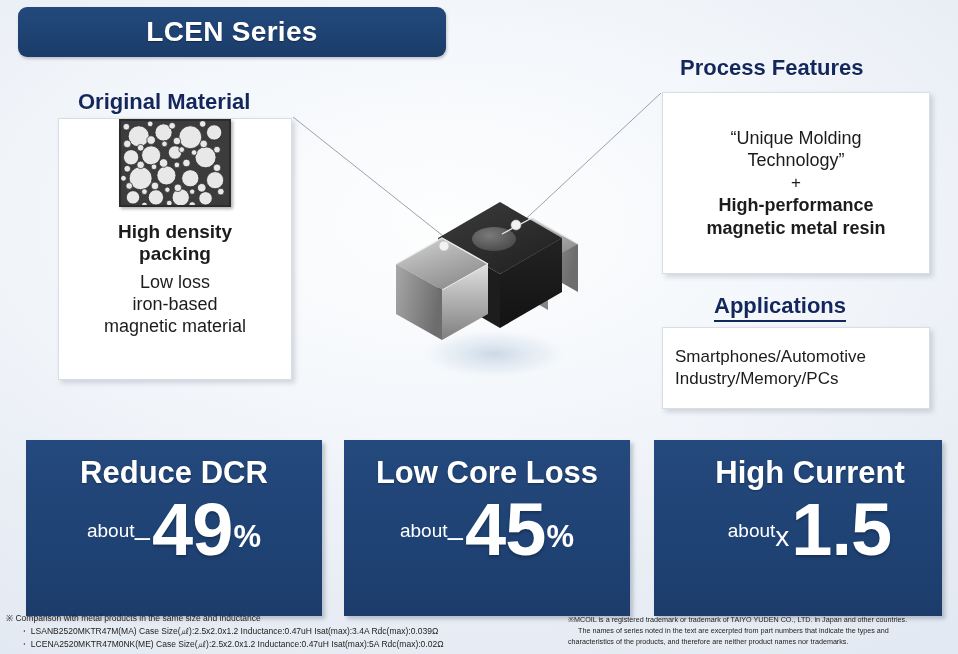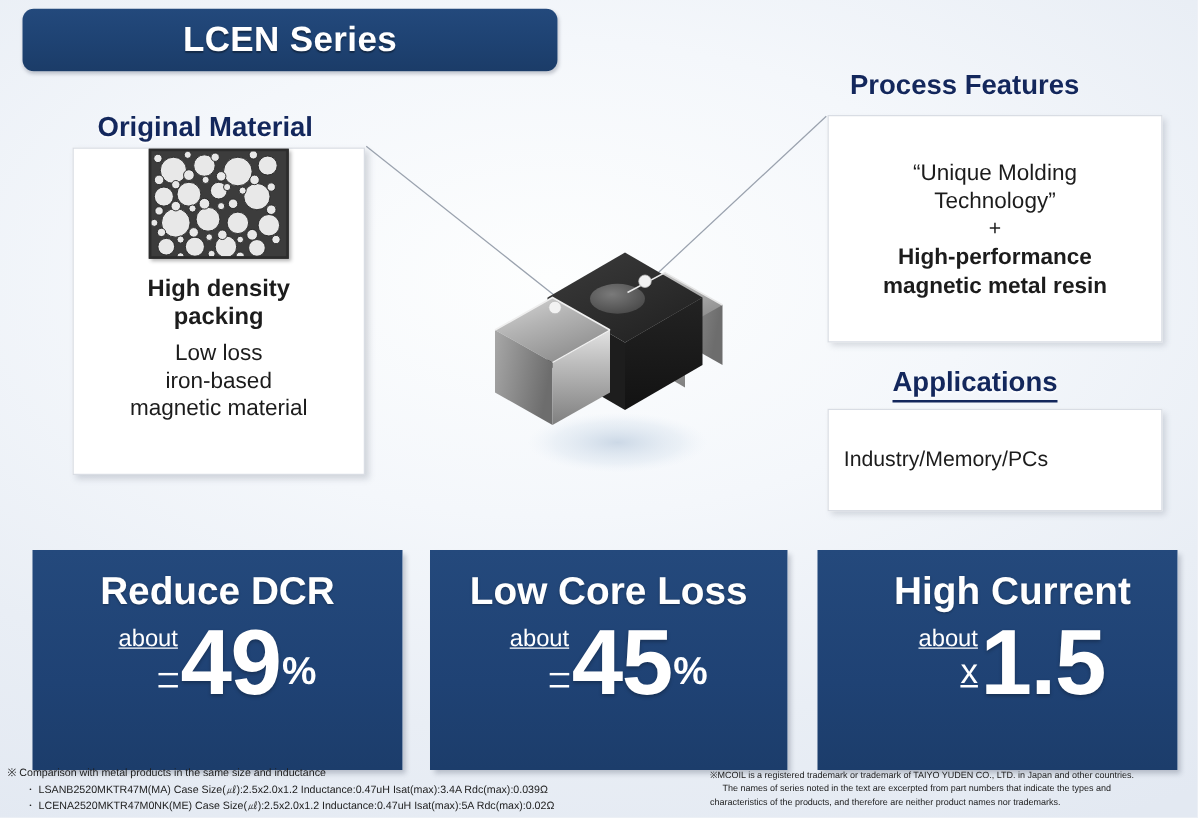--- a/index.html
+++ b/index.html
@@ -183,26 +183,25 @@
   .stat-value-row {
     display: flex;
     align-items: flex-end;
     justify-content: center;
     margin-top: 4px;
     width: 100%;
   }
 
   .stat-prefix {
     display: flex;
-    flex-direction: column;
-    align-items: flex-end;
+    flex-direction: row;
+    align-items: flex-start;
     color: #ffffff;
     margin-right: 2px;
     padding-bottom: 14px;
-    text-decoration: underline;
   }
   .stat-prefix .about {
     font-size: 19px;
     line-height: 1;
   }
   .stat-prefix .op {
     font-size: 28px;
     line-height: 1;
     margin-top: 2px;
     font-weight: normal;
@@ -328,20 +327,21 @@
 
   <div class="card" id="card-process">
     <div class="proc-light">“Unique Molding<br>Technology”</div>
     <div class="proc-plus">+</div>
     <div class="proc-bold">High-performance<br>magnetic metal resin</div>
   </div>
 
   <div class="section-head underlined" id="head-apps">Applications</div>
 
   <div class="card" id="card-apps">
+    <div class="apps-line">Smartphones/Automotive</div>
     <div class="apps-line">Industry/Memory/PCs</div>
   </div>
 
   <div id="component">
     <svg viewBox="0 0 220 215" width="220" height="215" xmlns="http://www.w3.org/2000/svg">
       <defs>
         <linearGradient id="topTerm" x1="0" y1="0" x2="0.6" y2="1">
           <stop offset="0%" stop-color="#d8d8d8"></stop>
           <stop offset="45%" stop-color="#b4b4b4"></stop>
           <stop offset="100%" stop-color="#8e8e8e"></stop>

